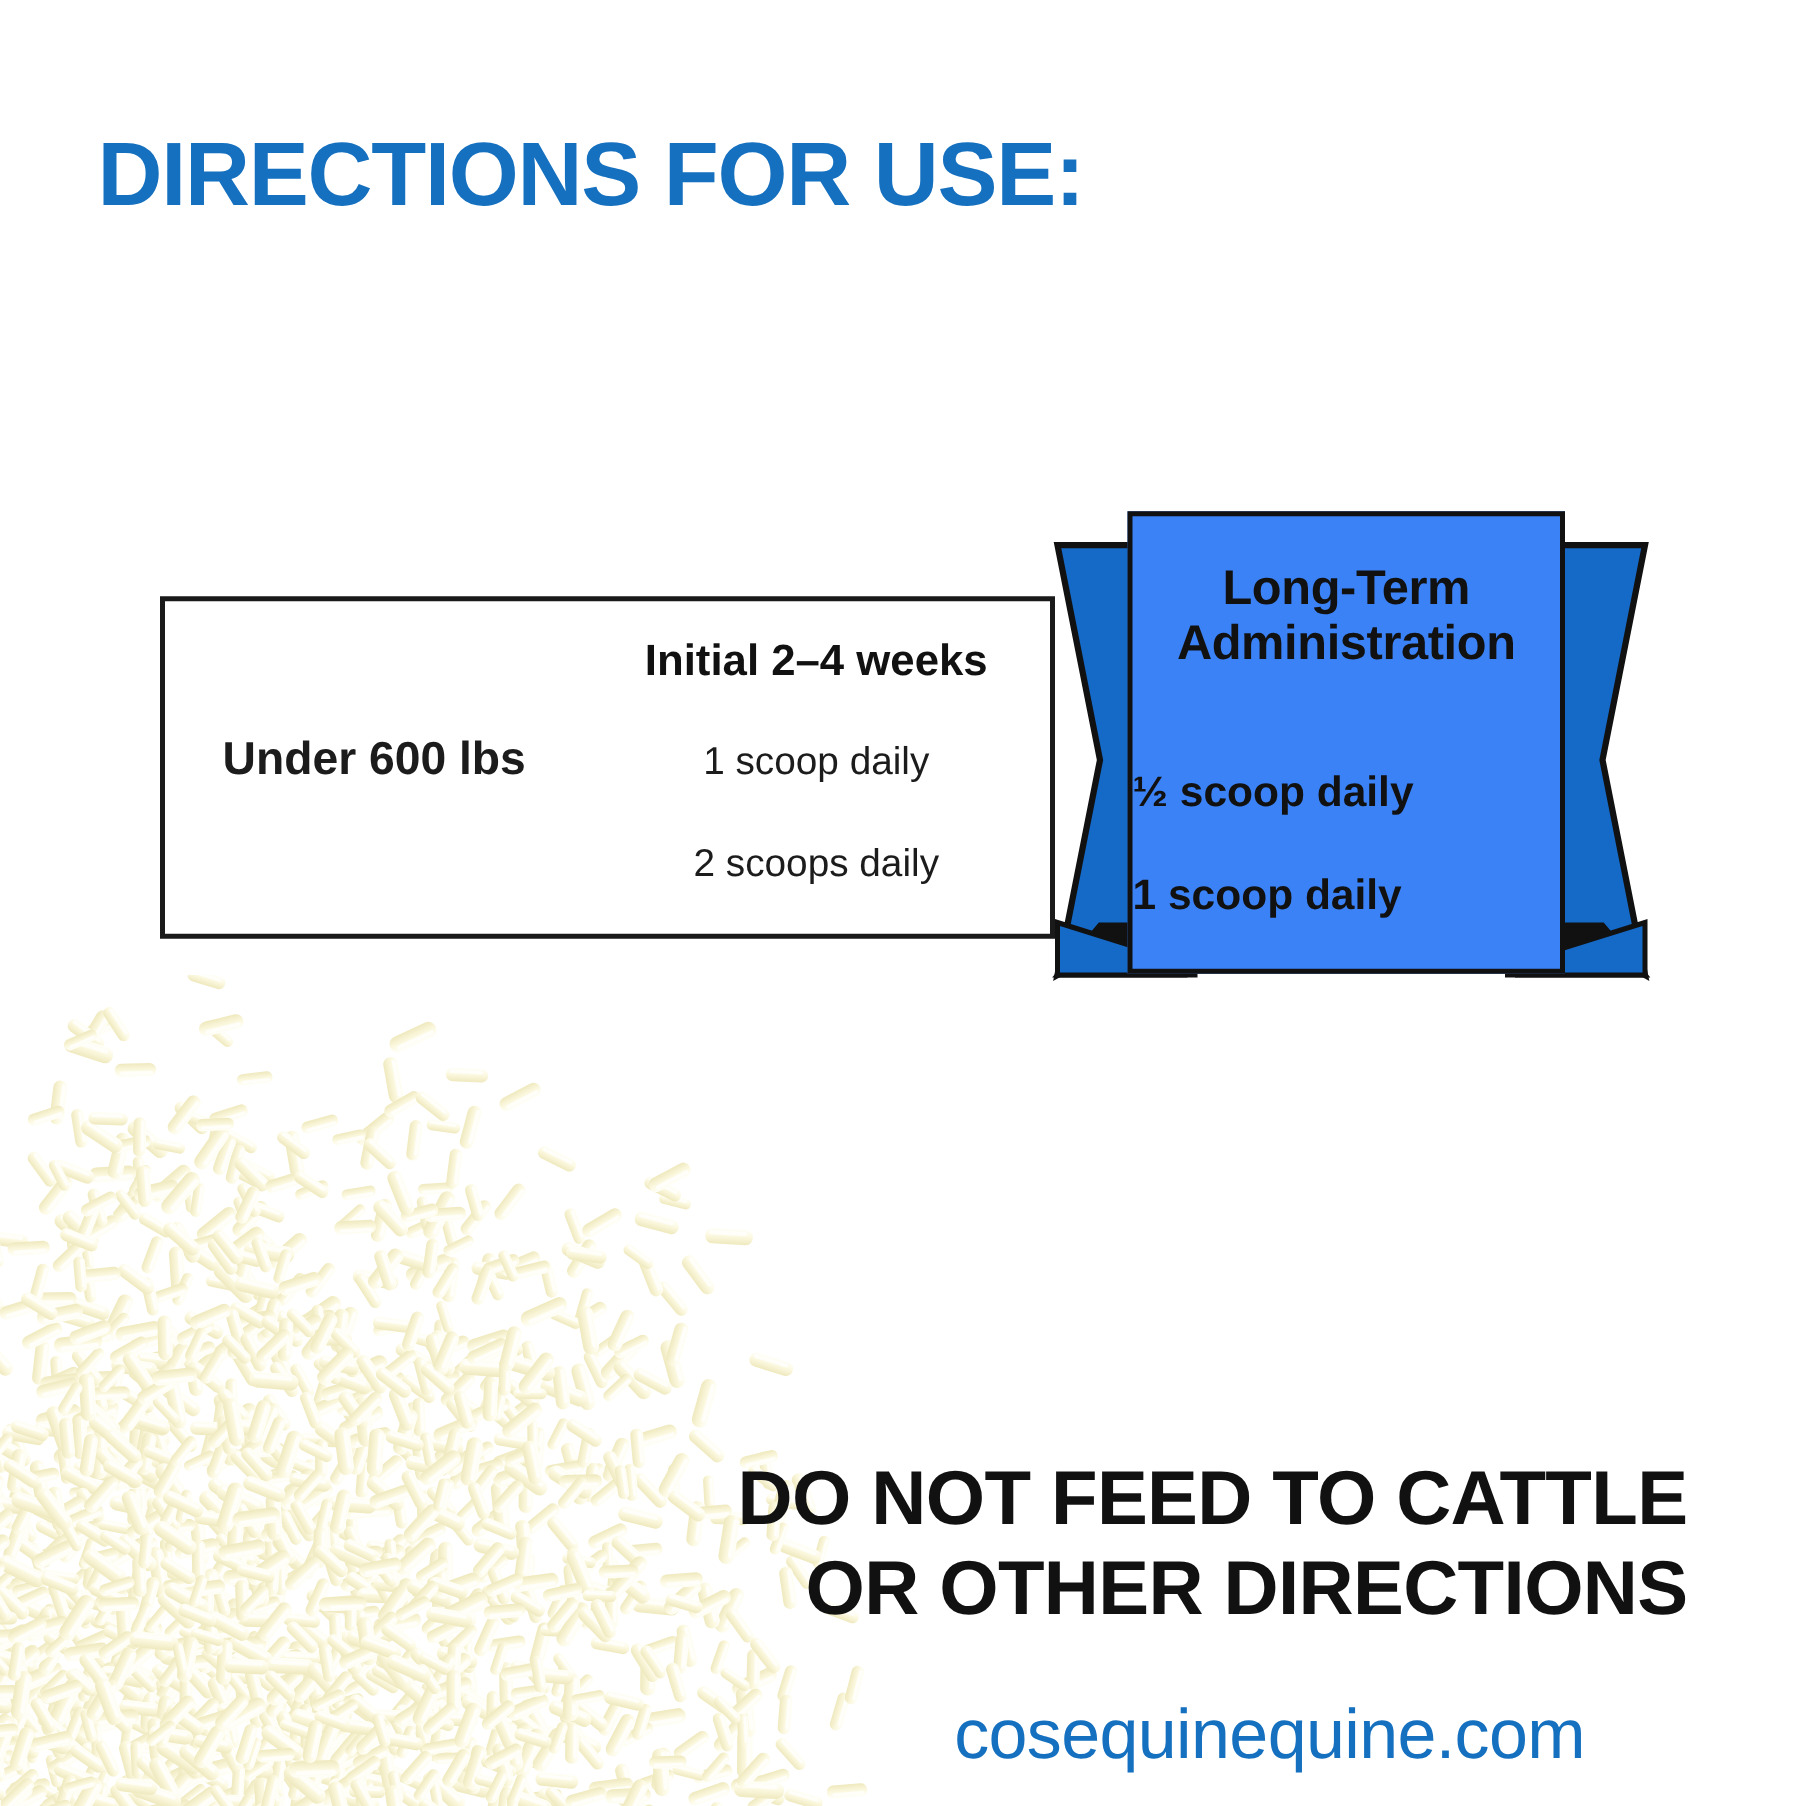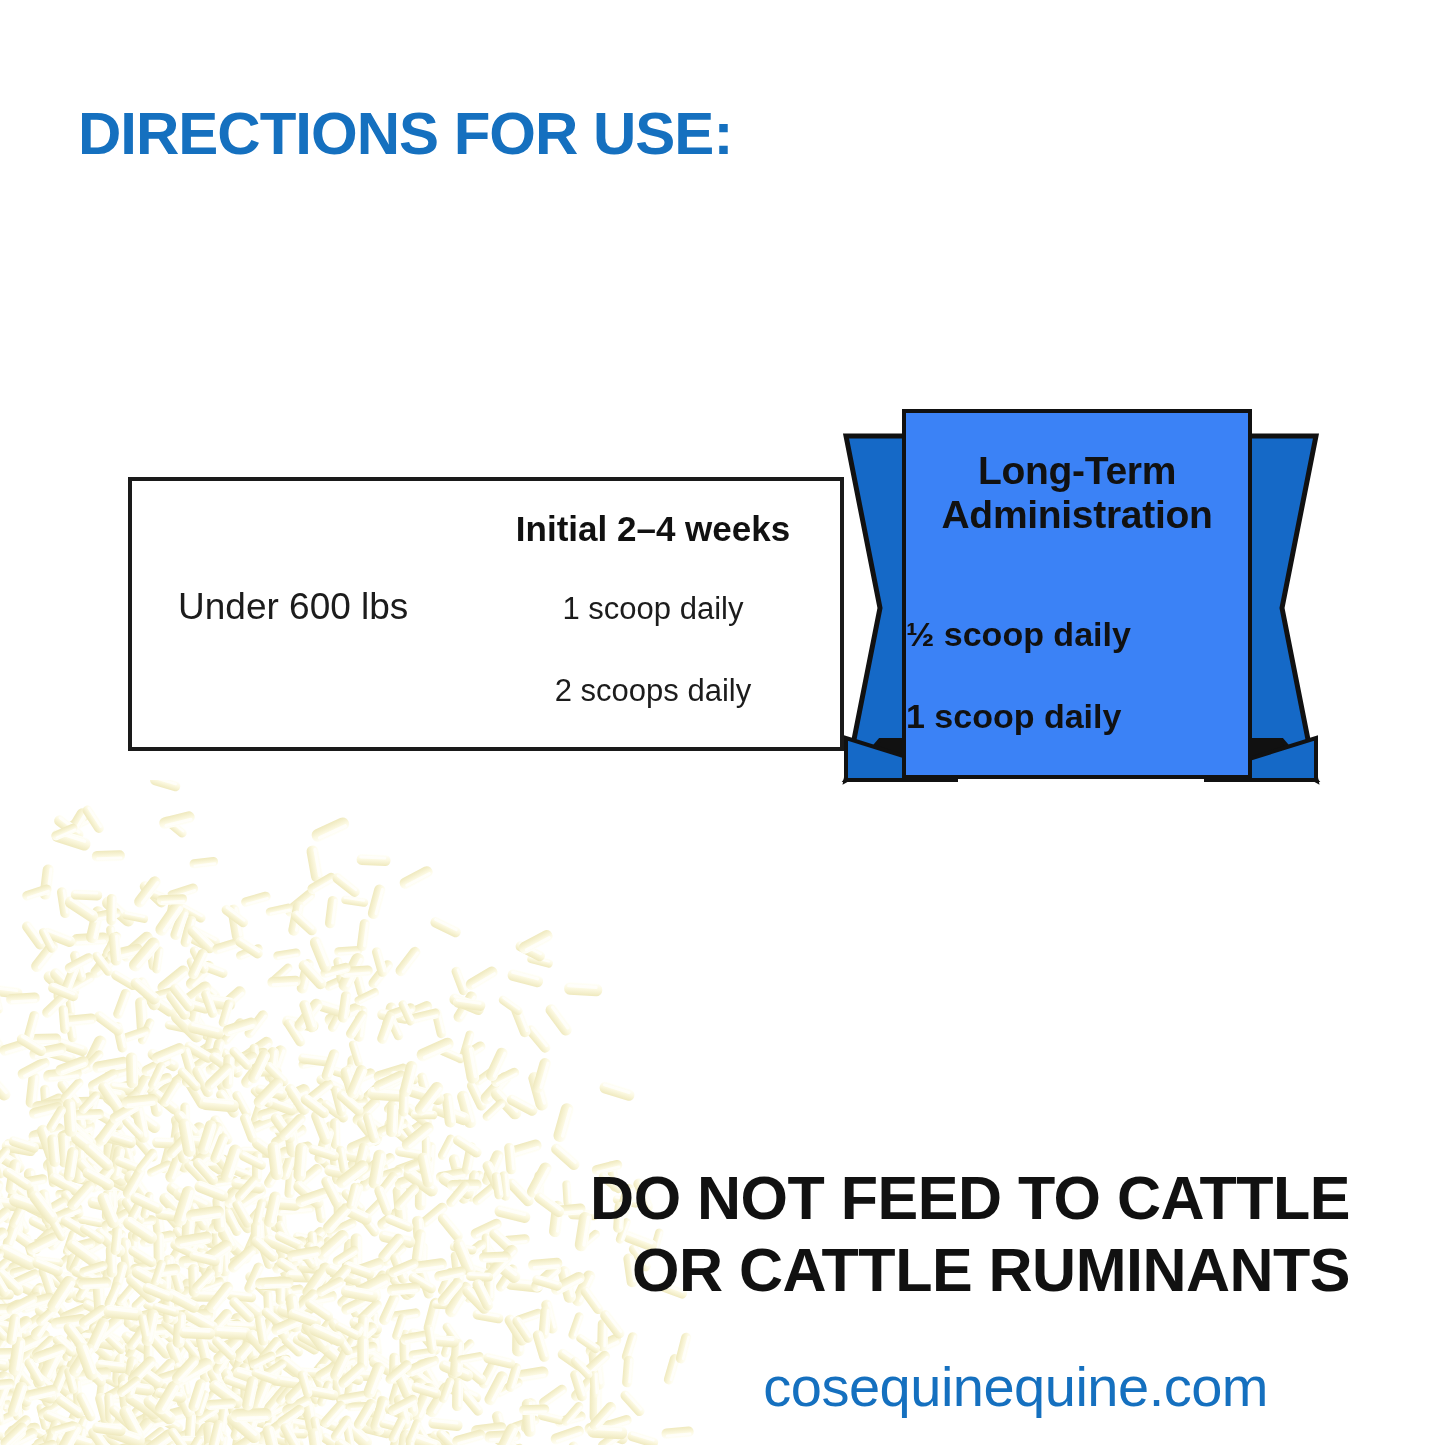--- a/index.html
+++ b/index.html
@@ -14,21 +14,21 @@
     overflow: hidden;
     font-family: "Liberation Sans", sans-serif;
     -webkit-font-smoothing: antialiased;
   }
 
   
   #page-title {
     position: absolute;
     left: 78px;
     top: 104px;
-    font-size: 60px;
+    font-size: 72px;
     font-weight: bold;
     letter-spacing: -1px;
     color: #1570BF;
     white-space: nowrap;
     line-height: 1;
   }
 
   
   #dosage-table {
     position: absolute;
@@ -49,21 +49,21 @@
     text-align: center;
     font-size: 35px;
     font-weight: bold;
     color: #111111;
     white-space: nowrap;
   }
   .row-label {
     position: absolute;
     left: 46px;
     font-size: 37px;
-    font-weight: normal;
+    font-weight: bold;
     color: #1c1c1c;
     white-space: nowrap;
   }
   .row-value {
     position: absolute;
     left: 356px;
     width: 330px;
     text-align: center;
     font-size: 31px;
     font-weight: normal;
@@ -1769,16 +1769,16 @@
         <use xlink:href="#pellet" x="0" y="0" width="28.748454472981393" height="12.611556668183766" transform="translate(69.1,329.7) rotate(121.3)"></use>
         <use xlink:href="#pellet" x="0" y="0" width="38.87448250502348" height="10.435730111901648" transform="translate(3.0,611.1) rotate(146.7)"></use>
         <use xlink:href="#pellet" x="0" y="0" width="30.94928767066449" height="12.587907062261365" transform="translate(85.0,610.1) rotate(63.9)"></use>
         <use xlink:href="#pellet" x="0" y="0" width="32.907893002964556" height="10.165274489554577" transform="translate(20.8,533.8) rotate(98.9)"></use>
       </g>
   </svg>
 </div>
 
 <div id="warning-block">
   <div class="warning-line">DO NOT FEED TO CATTLE</div>
-  <div class="warning-line">OR CATTLE  RUMINANTS</div>
+  <div class="warning-line">OR OTHER  DIRECTIONS</div>
 </div>
 
 <div id="website-link">cosequinequine.com</div>
 
 </body></html>

